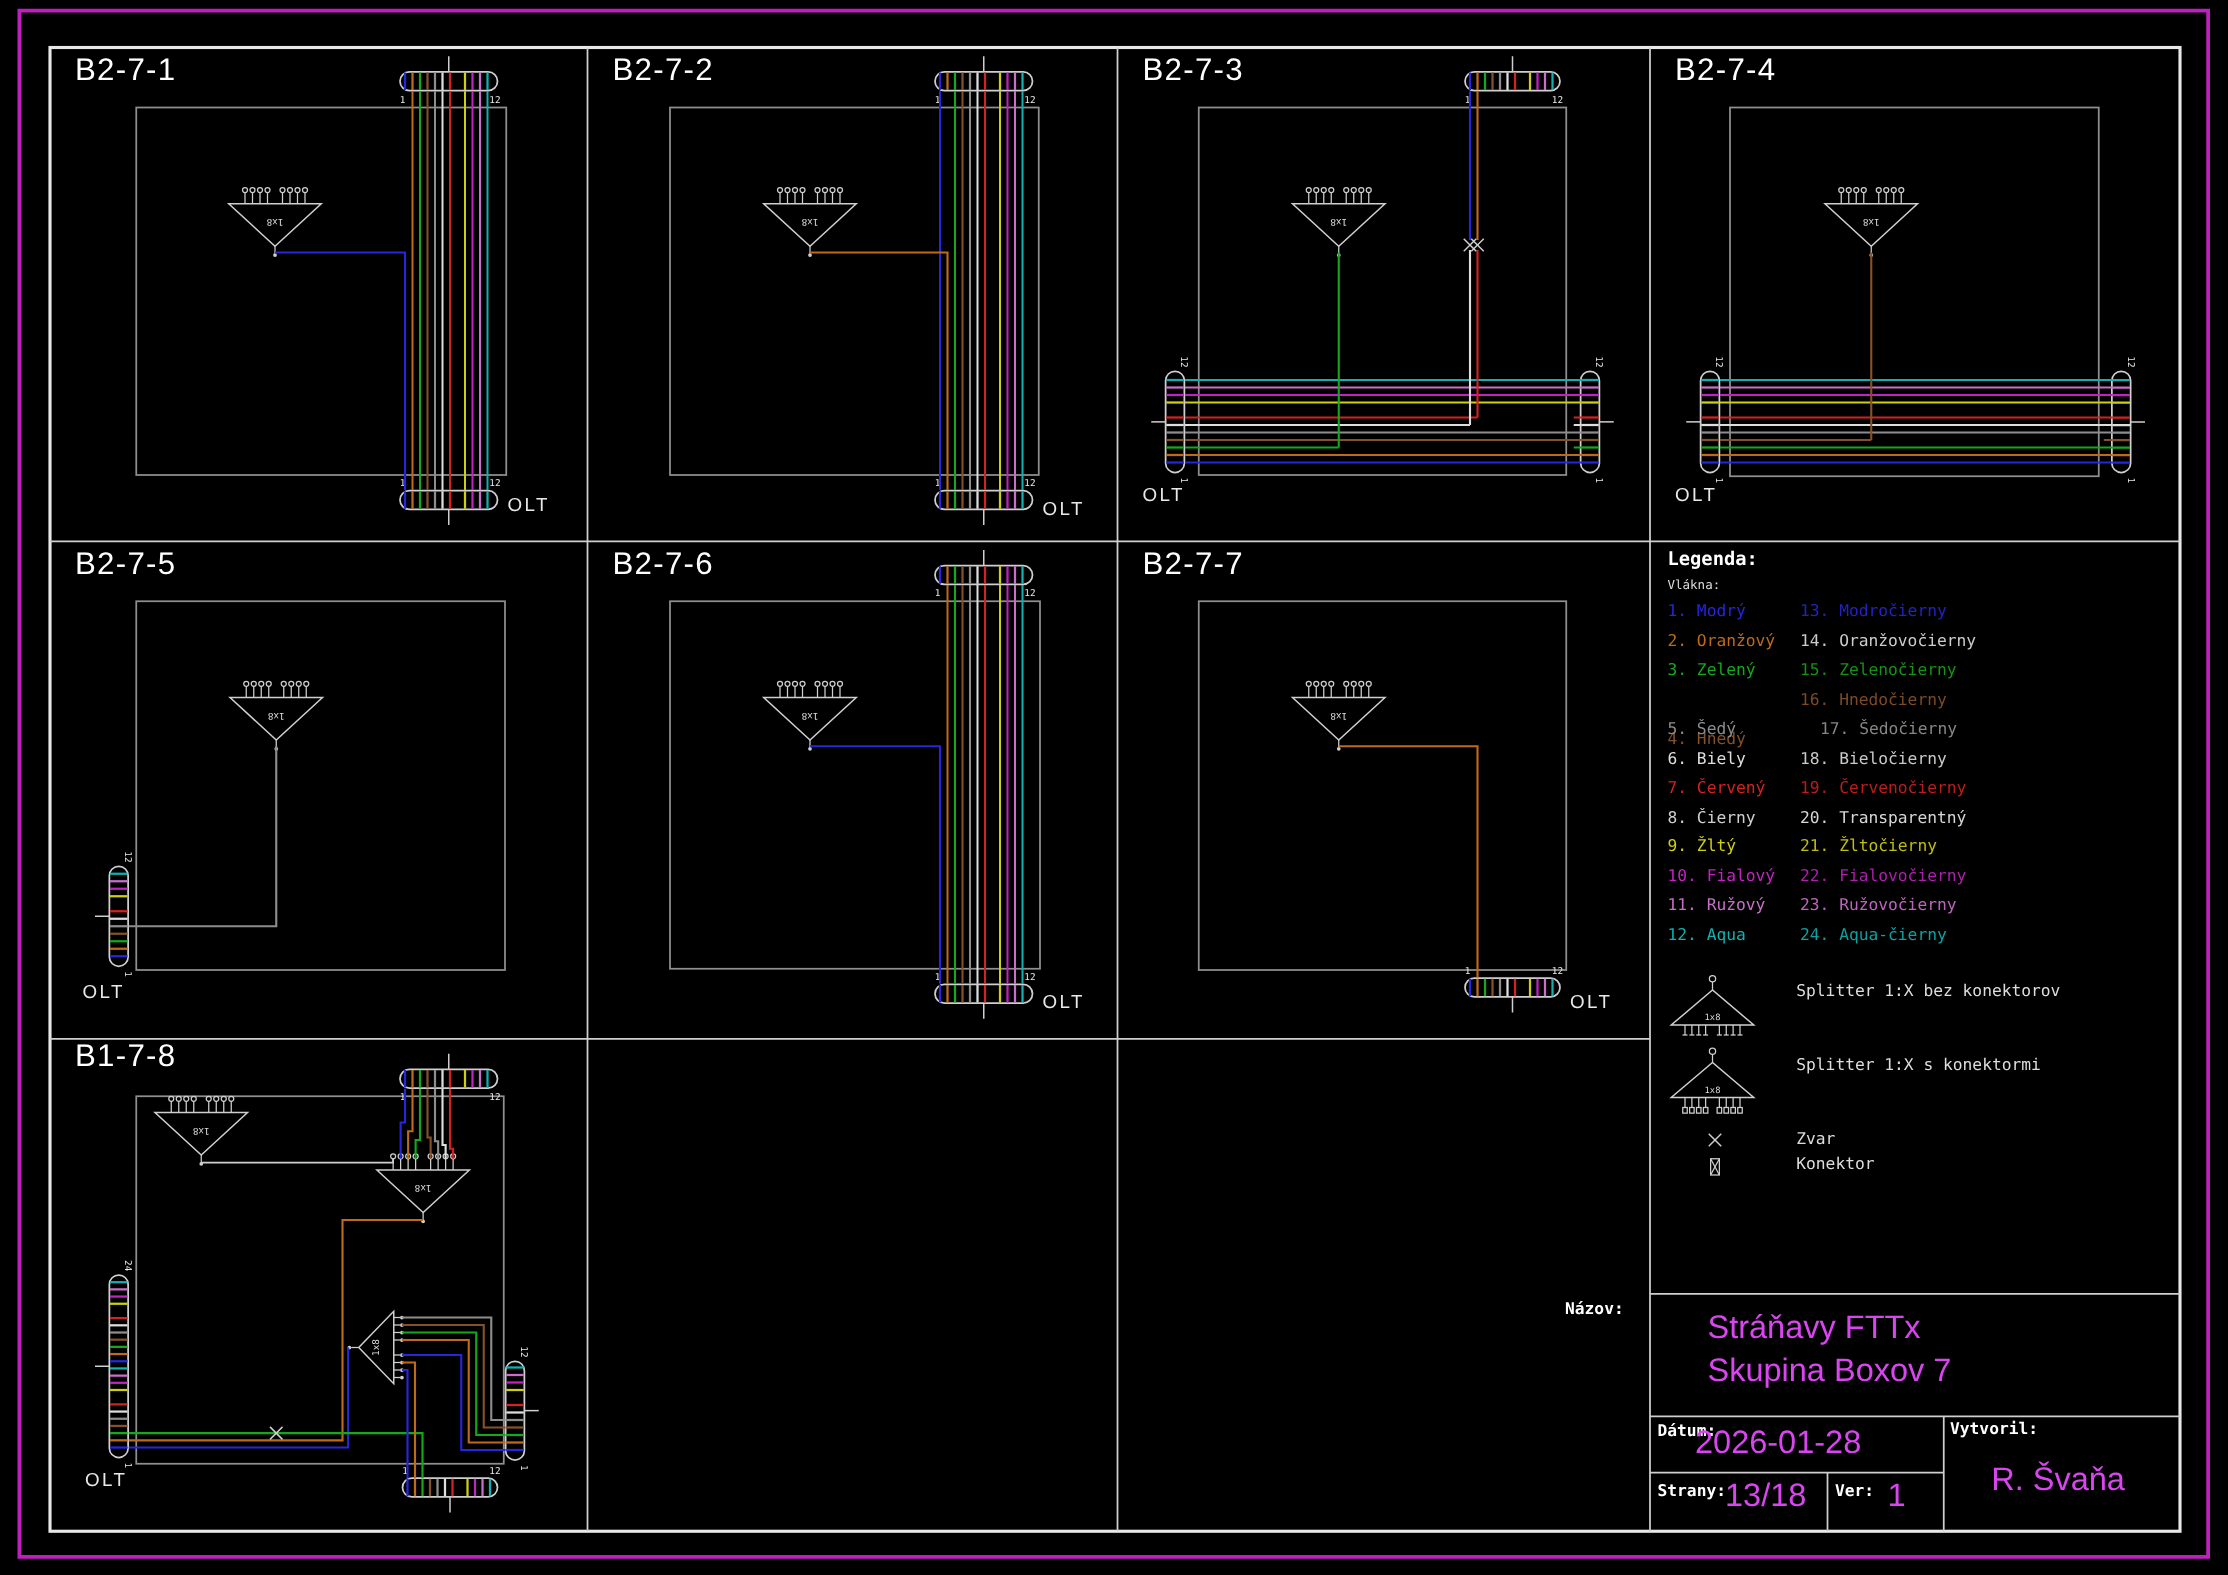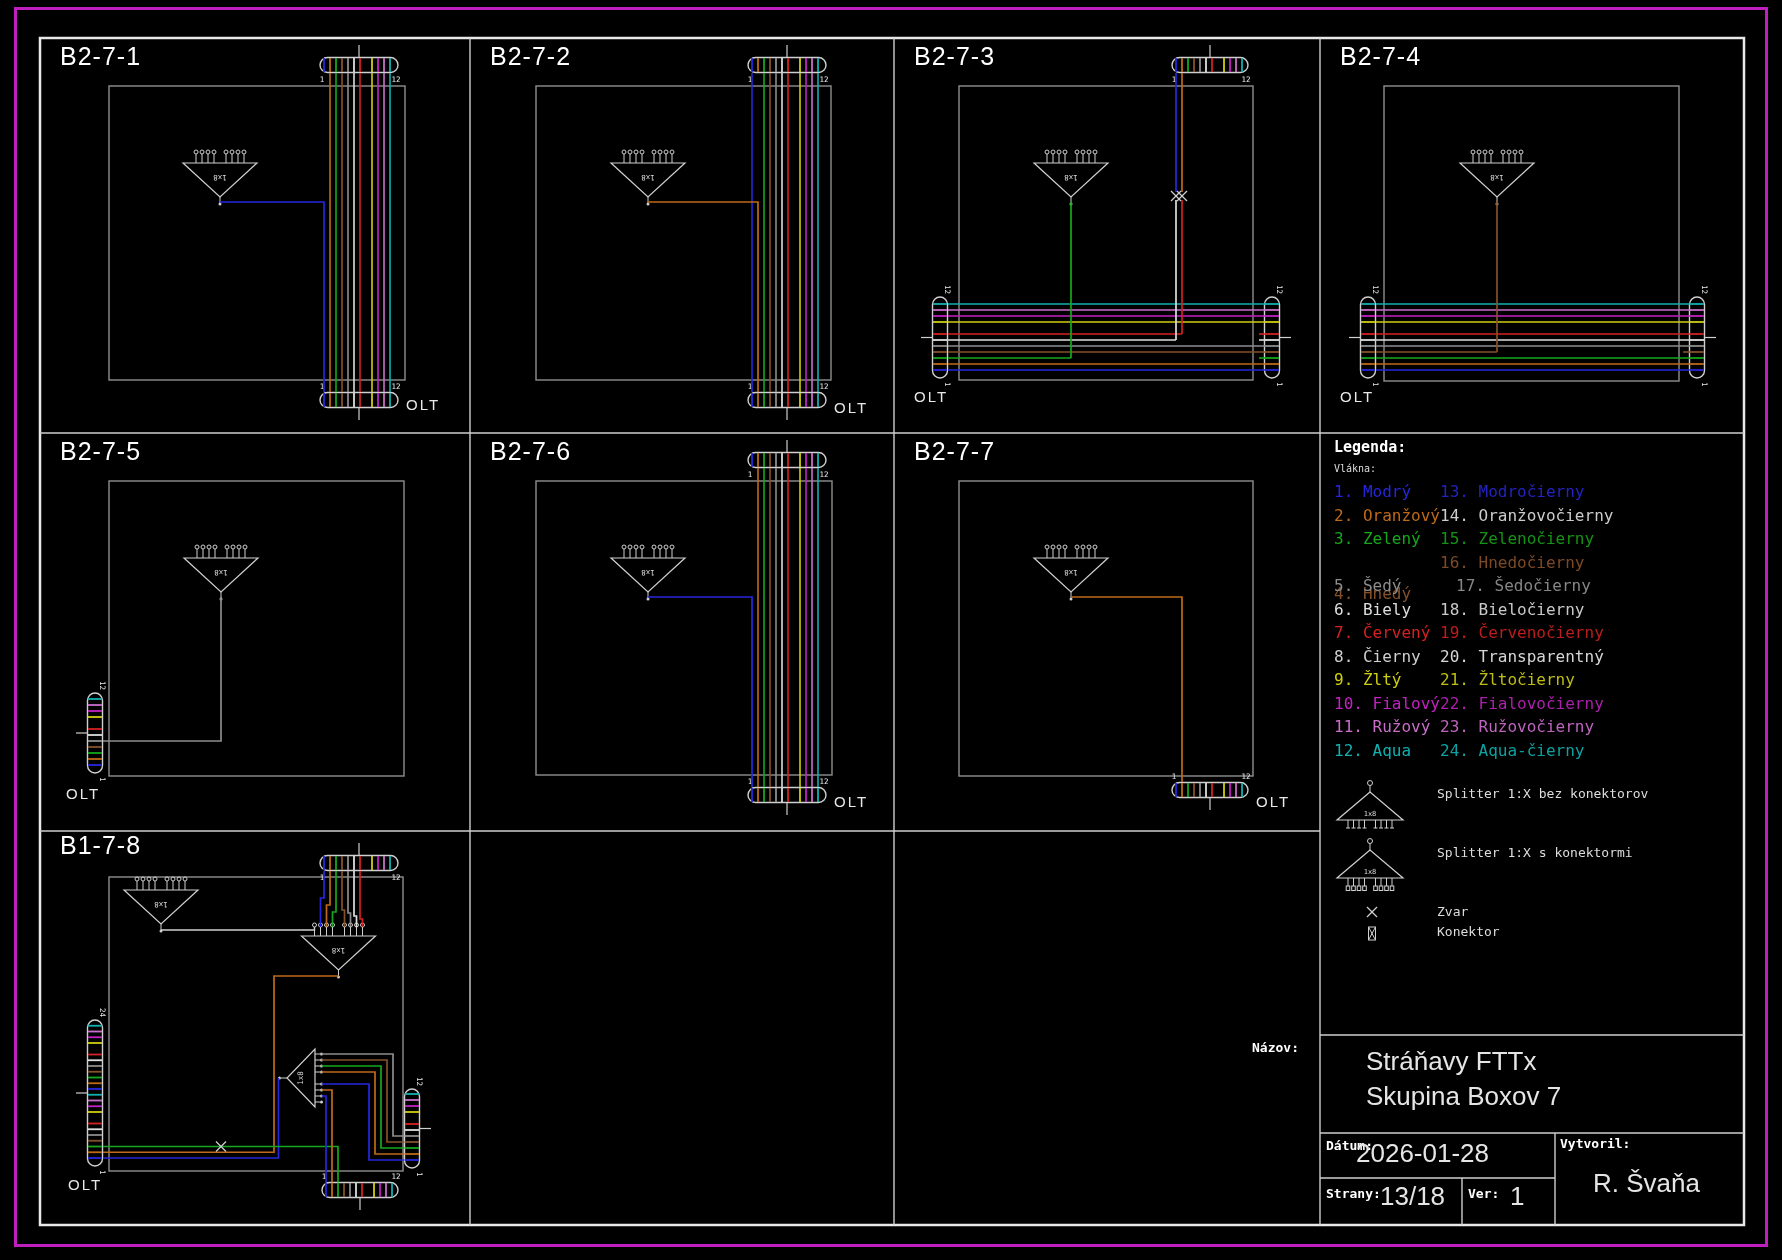--- a/index.html
+++ b/index.html
@@ -4,24 +4,24 @@
 <style>
   html,body{margin:0;padding:0;background:#000;}
   body{width:1782px;height:1260px;position:relative;overflow:hidden;
        font-family:"DejaVu Sans Mono",monospace;}
   .abs{position:absolute;}
   .magenta-frame{left:14px;top:7px;width:1748px;height:1234px;border:3px solid #c01fc0;}
   .ptitle{color:#fff;font:25px "Liberation Sans",sans-serif;letter-spacing:1px;}
   .olt{color:#e8e8e8;font:15px "Liberation Sans",sans-serif;letter-spacing:2px;}
   .leg-title{color:#fff;font-weight:bold;font-size:15px;}
   .leg-sub{color:#ddd;font-size:10px;}
-  .leg-item{font-size:16px;white-space:nowrap;}
+  .leg-item{font-size:13px;white-space:nowrap;}
   .leg-note{color:#ddd;font-size:13px;white-space:nowrap;}
   .tb-label{color:#fff;font-size:13px;font-weight:bold;}
-  .tb-big{color:#e5e5e5;font:26px "Liberation Sans",sans-serif;white-space:nowrap;text-align:center;}
+  .tb-big{color:#d946ef;font:26px "Liberation Sans",sans-serif;white-space:nowrap;text-align:center;}
   svg text{font-family:"DejaVu Sans Mono",monospace;}
 </style>
 </head>
 <body>
 
 <div class="abs magenta-frame"></div>
 
 <svg id="diagram" class="abs" style="left:0;top:0" width="1782" height="1260">
     <g>
       <rect x="40" y="38" width="1704" height="1187" rx="0" stroke="#e8e8e8" fill="none" stroke-width="2.5"></rect>

